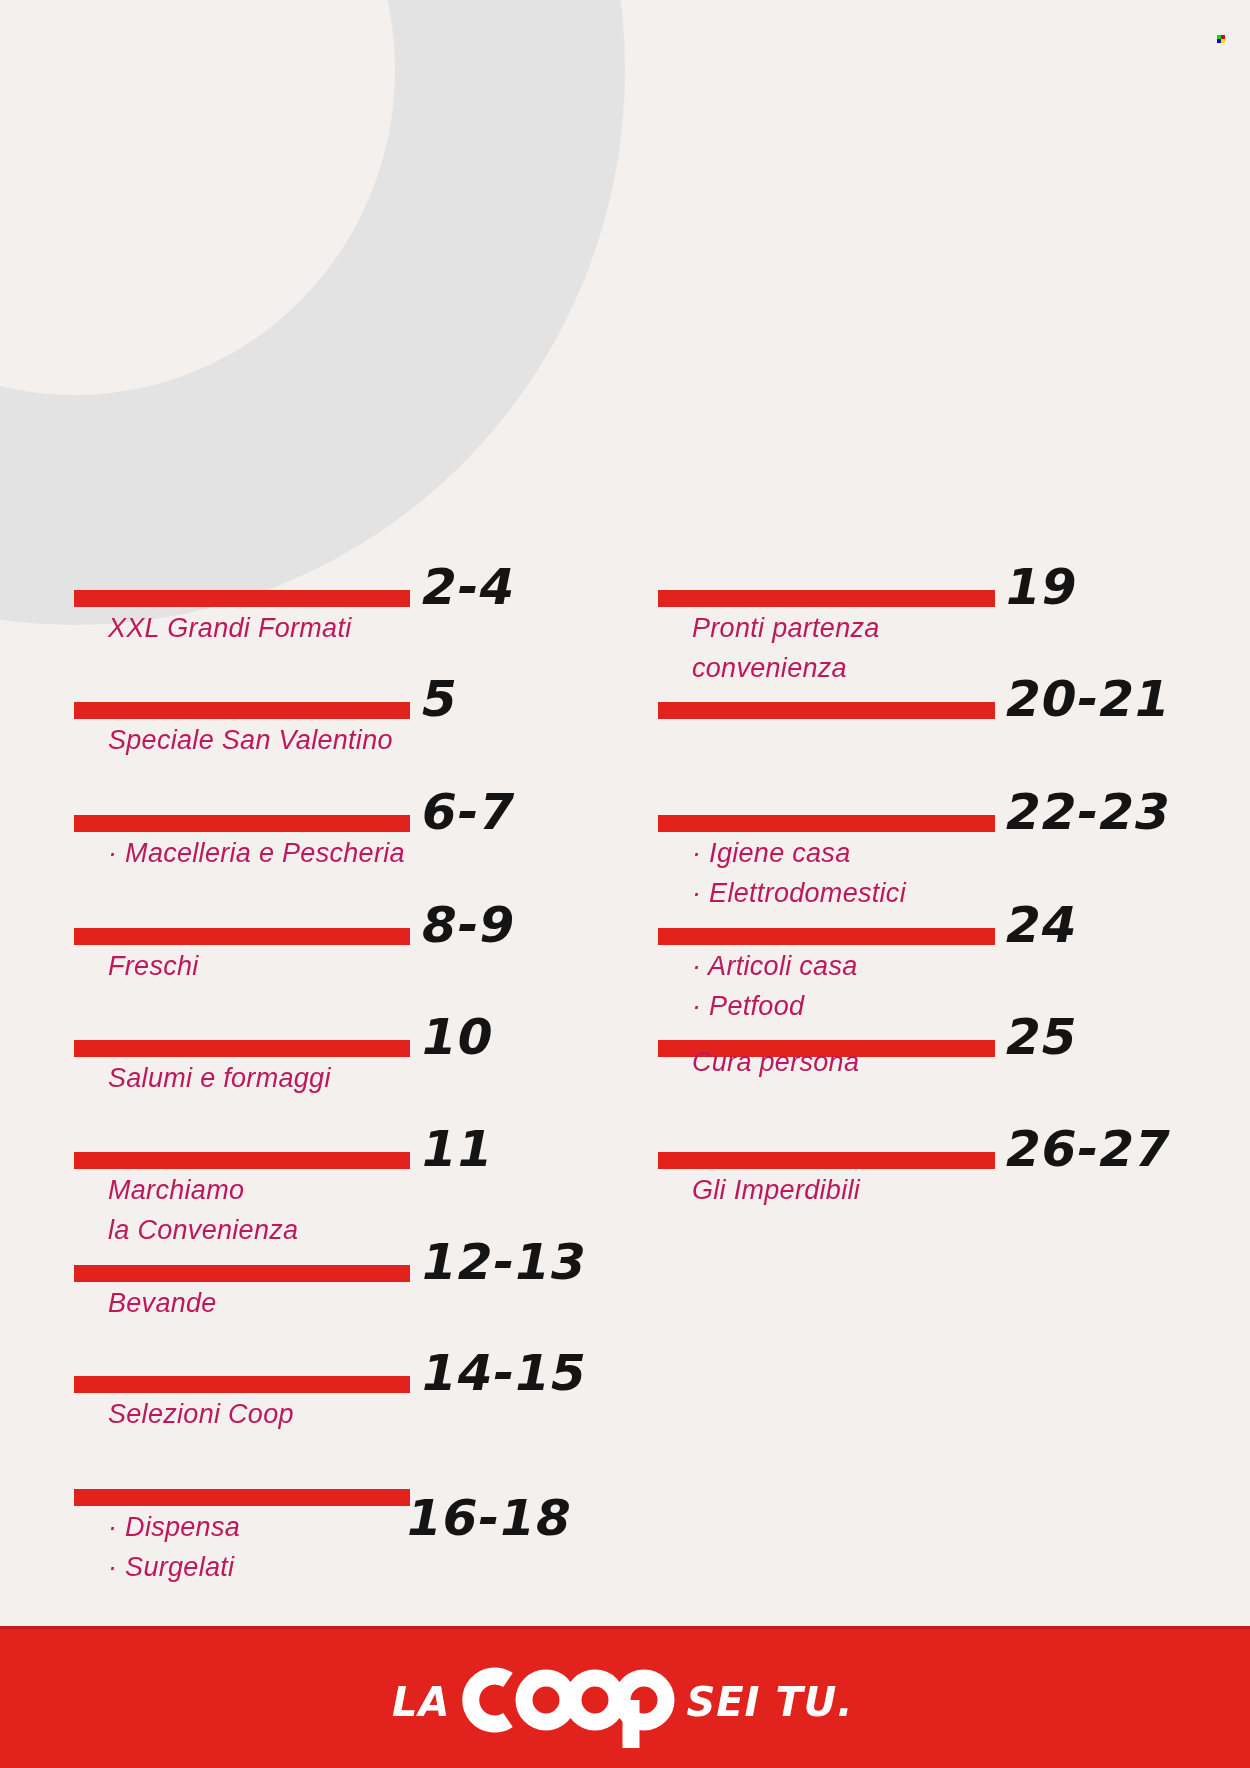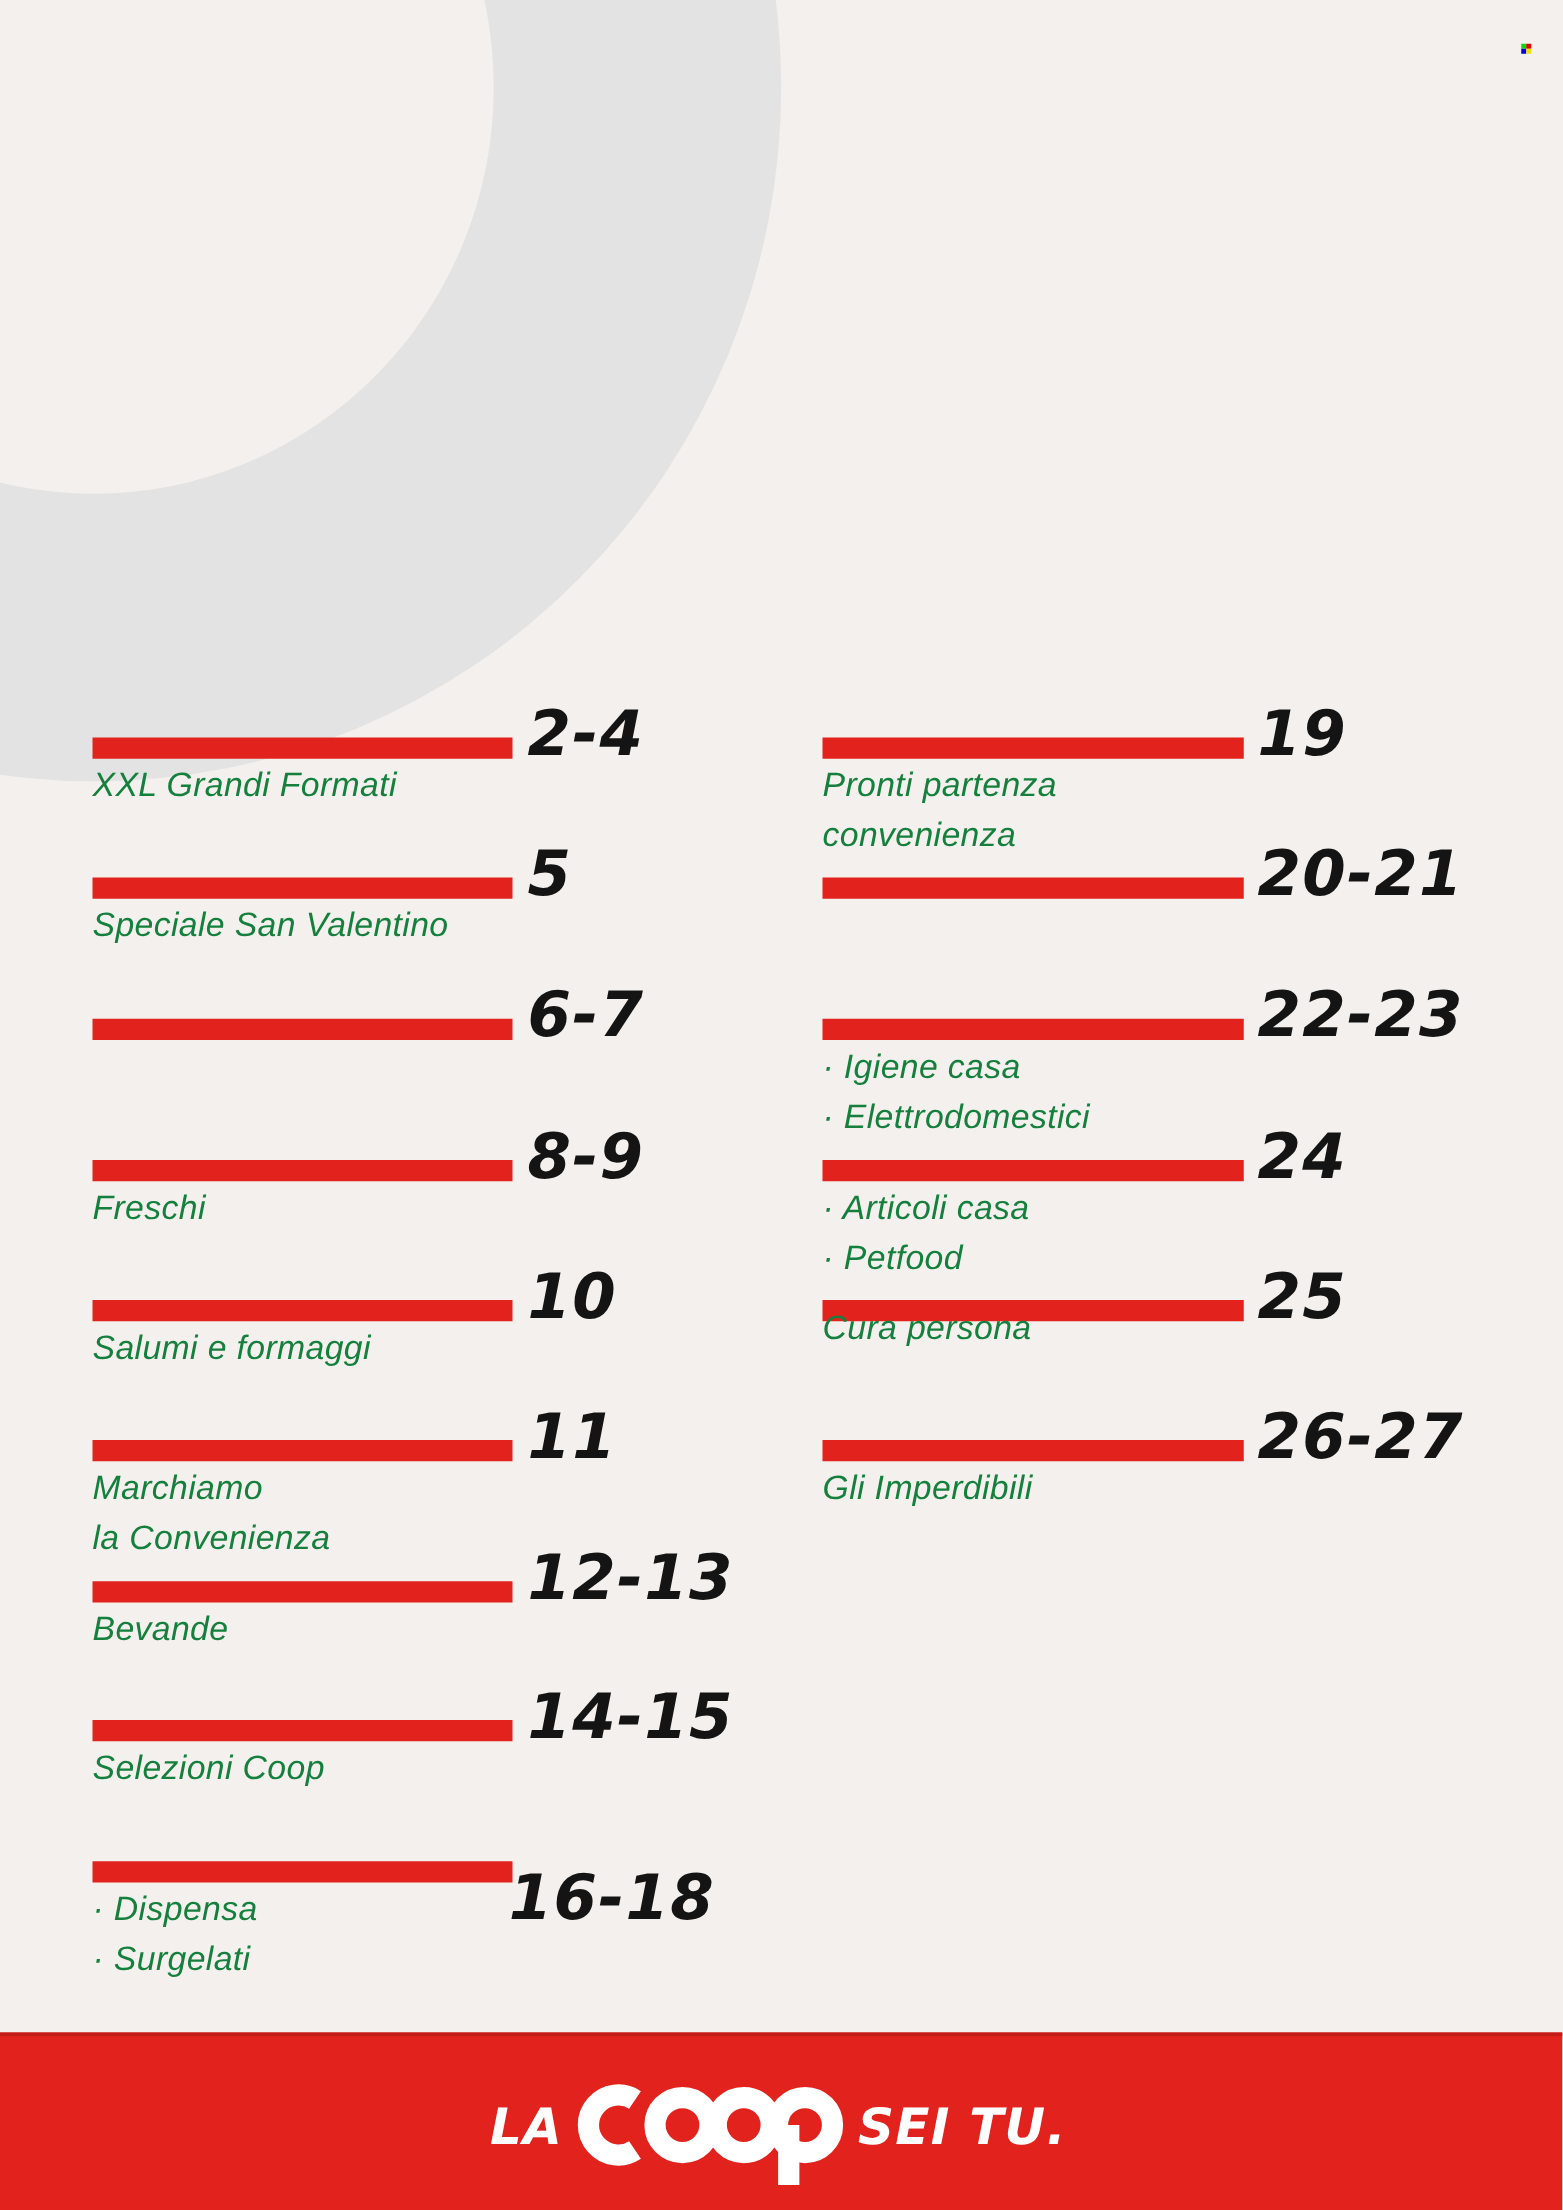--- a/index.html
+++ b/index.html
@@ -25,21 +25,21 @@
       position: absolute; left: 0; height: 17px; background: #e2231d;
     }
     .entry .num {
       position: absolute; font-family: "DejaVu Sans", sans-serif;
       font-style: italic; font-weight: bold; font-size: 50px; line-height: 50px;
       color: #141414; letter-spacing: 1px; white-space: nowrap;
     }
     .entry .labels { position: absolute; left: 0; }
     .entry .label {
       display: block; font-style: italic; font-size: 27px; line-height: 40px;
-      color: #15803d; white-space: nowrap; letter-spacing: 0.3px;
+      color: #be185d; white-space: nowrap; letter-spacing: 0.3px; margin-left: 34px;
     }
     .footer {
       position: absolute; left: 0; top: 1626px; width: 1250px; height: 180px;
       background: #e2231d; border-top: 3px solid #c31d18; box-sizing: border-box;
     }
     .logo {
       position: absolute; left: 392px; top: 28px; height: 90px;
       display: flex; align-items: center; gap: 10px; color: #ffffff;
     }
     .logo .word {
@@ -73,20 +73,21 @@
   <div class="num" style="left:348px; top:-28px;">5</div>
   <div class="labels" style="top:18px;">
     <span class="label">Speciale San Valentino</span>
   </div>
 </div>
 
 <div class="entry" style="left:74px; top:815px;">
   <div class="bar" style="top:0; width:336px;"></div>
   <div class="num" style="left:348px; top:-28px;">6-7</div>
   <div class="labels" style="top:18px;">
+    <span class="label">· Macelleria e Pescheria</span>
   </div>
 </div>
 
 <div class="entry" style="left:74px; top:928px;">
   <div class="bar" style="top:0; width:336px;"></div>
   <div class="num" style="left:348px; top:-28px;">8-9</div>
   <div class="labels" style="top:18px;">
     <span class="label">Freschi</span>
   </div>
 </div>

